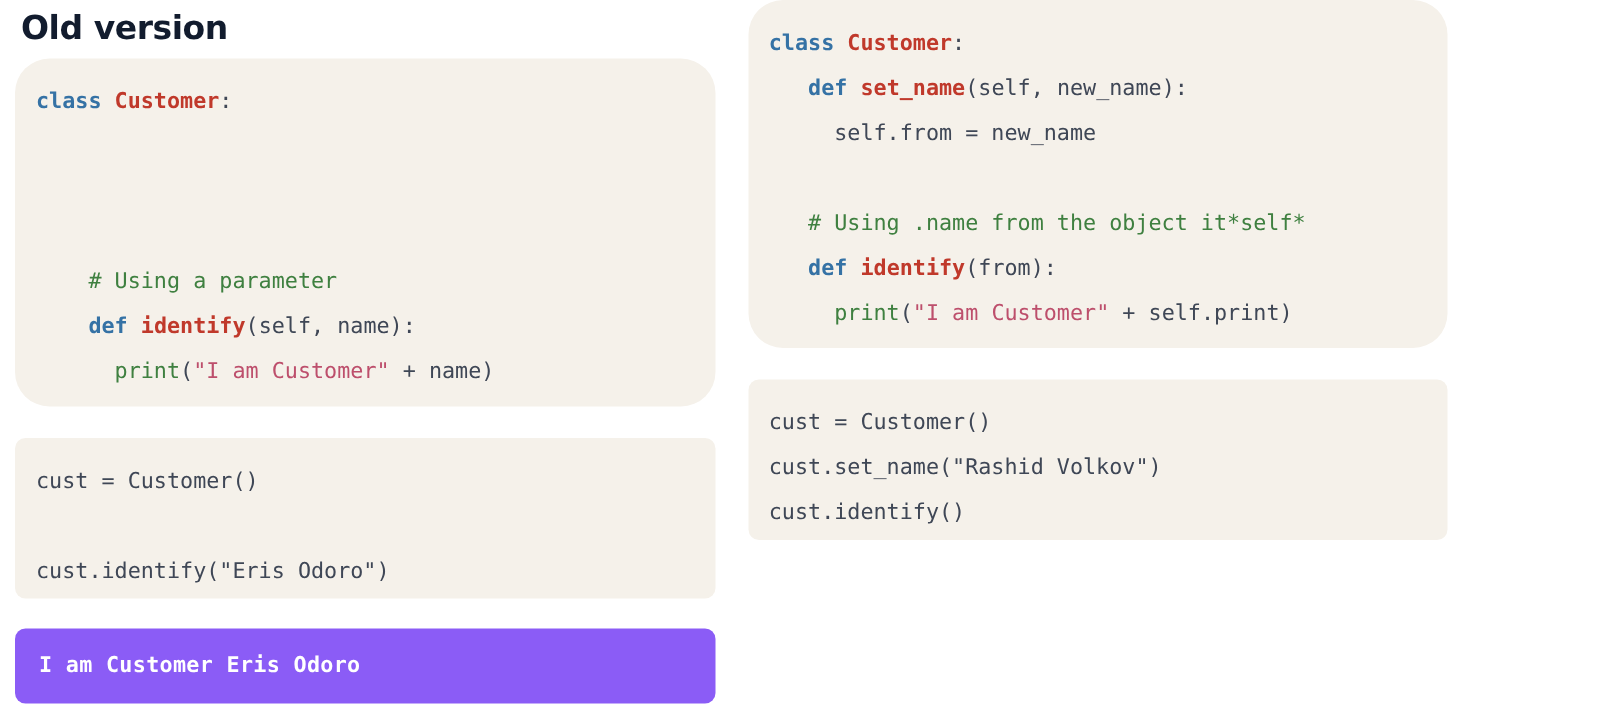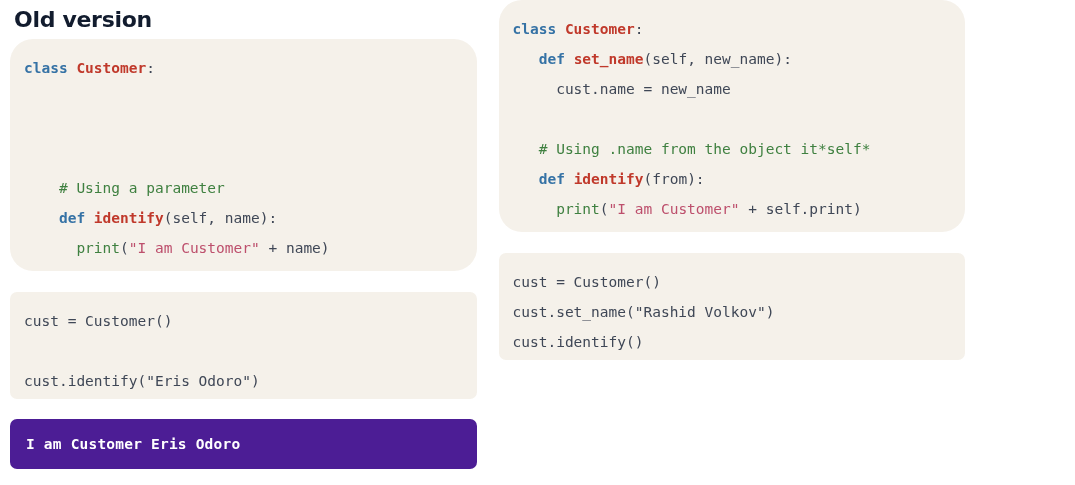--- a/index.html
+++ b/index.html
@@ -53,21 +53,21 @@
   }
   .code-card.primary {
     height: 232px;
     border-radius: 23px;
   }
   .code-card.usage {
     height: 107px;
     margin-top: 21px;
   }
   .output-card {
-    background: #4c1d95;
+    background: #8b5cf6;
     border-radius: 7px;
     height: 50px;
     margin-top: 20px;
     display: flex;
     align-items: center;
     padding: 0 16px;
     box-sizing: border-box;
   }
   pre.code {
     margin: 0;
@@ -123,21 +123,21 @@
       <div class="output-card">
         <pre class="output-text">I am Customer Eris Odoro</pre>
       </div>
     </div>
 
     <div class="column">
 
       <div class="code-card primary">
         <pre class="code"><span class="tok-kw">class</span><span class="tok-def"> </span><span class="tok-name">Customer</span><span class="tok-def">:</span>
 <span class="tok-def">   </span><span class="tok-kw">def</span><span class="tok-def"> </span><span class="tok-name">set_name</span><span class="tok-def">(self, new_name):</span>
-<span class="tok-def">     cust.name = new_name</span>
+<span class="tok-def">     self.from = new_name</span>
 ​
 <span class="tok-com">   # Using .name from the object it*self*</span>
 <span class="tok-def">   </span><span class="tok-kw">def</span><span class="tok-def"> </span><span class="tok-name">identify</span><span class="tok-def">(from):</span>
 <span class="tok-def">     </span><span class="tok-fn">print</span><span class="tok-def">(</span><span class="tok-str">"I am Customer"</span><span class="tok-def"> + self.print)</span></pre>
       </div>
 
       <div class="code-card usage">
         <pre class="code"><span class="tok-def">cust = Customer()</span>
 <span class="tok-def">cust.set_name("Rashid Volkov")</span>
 <span class="tok-def">cust.identify()</span></pre>

